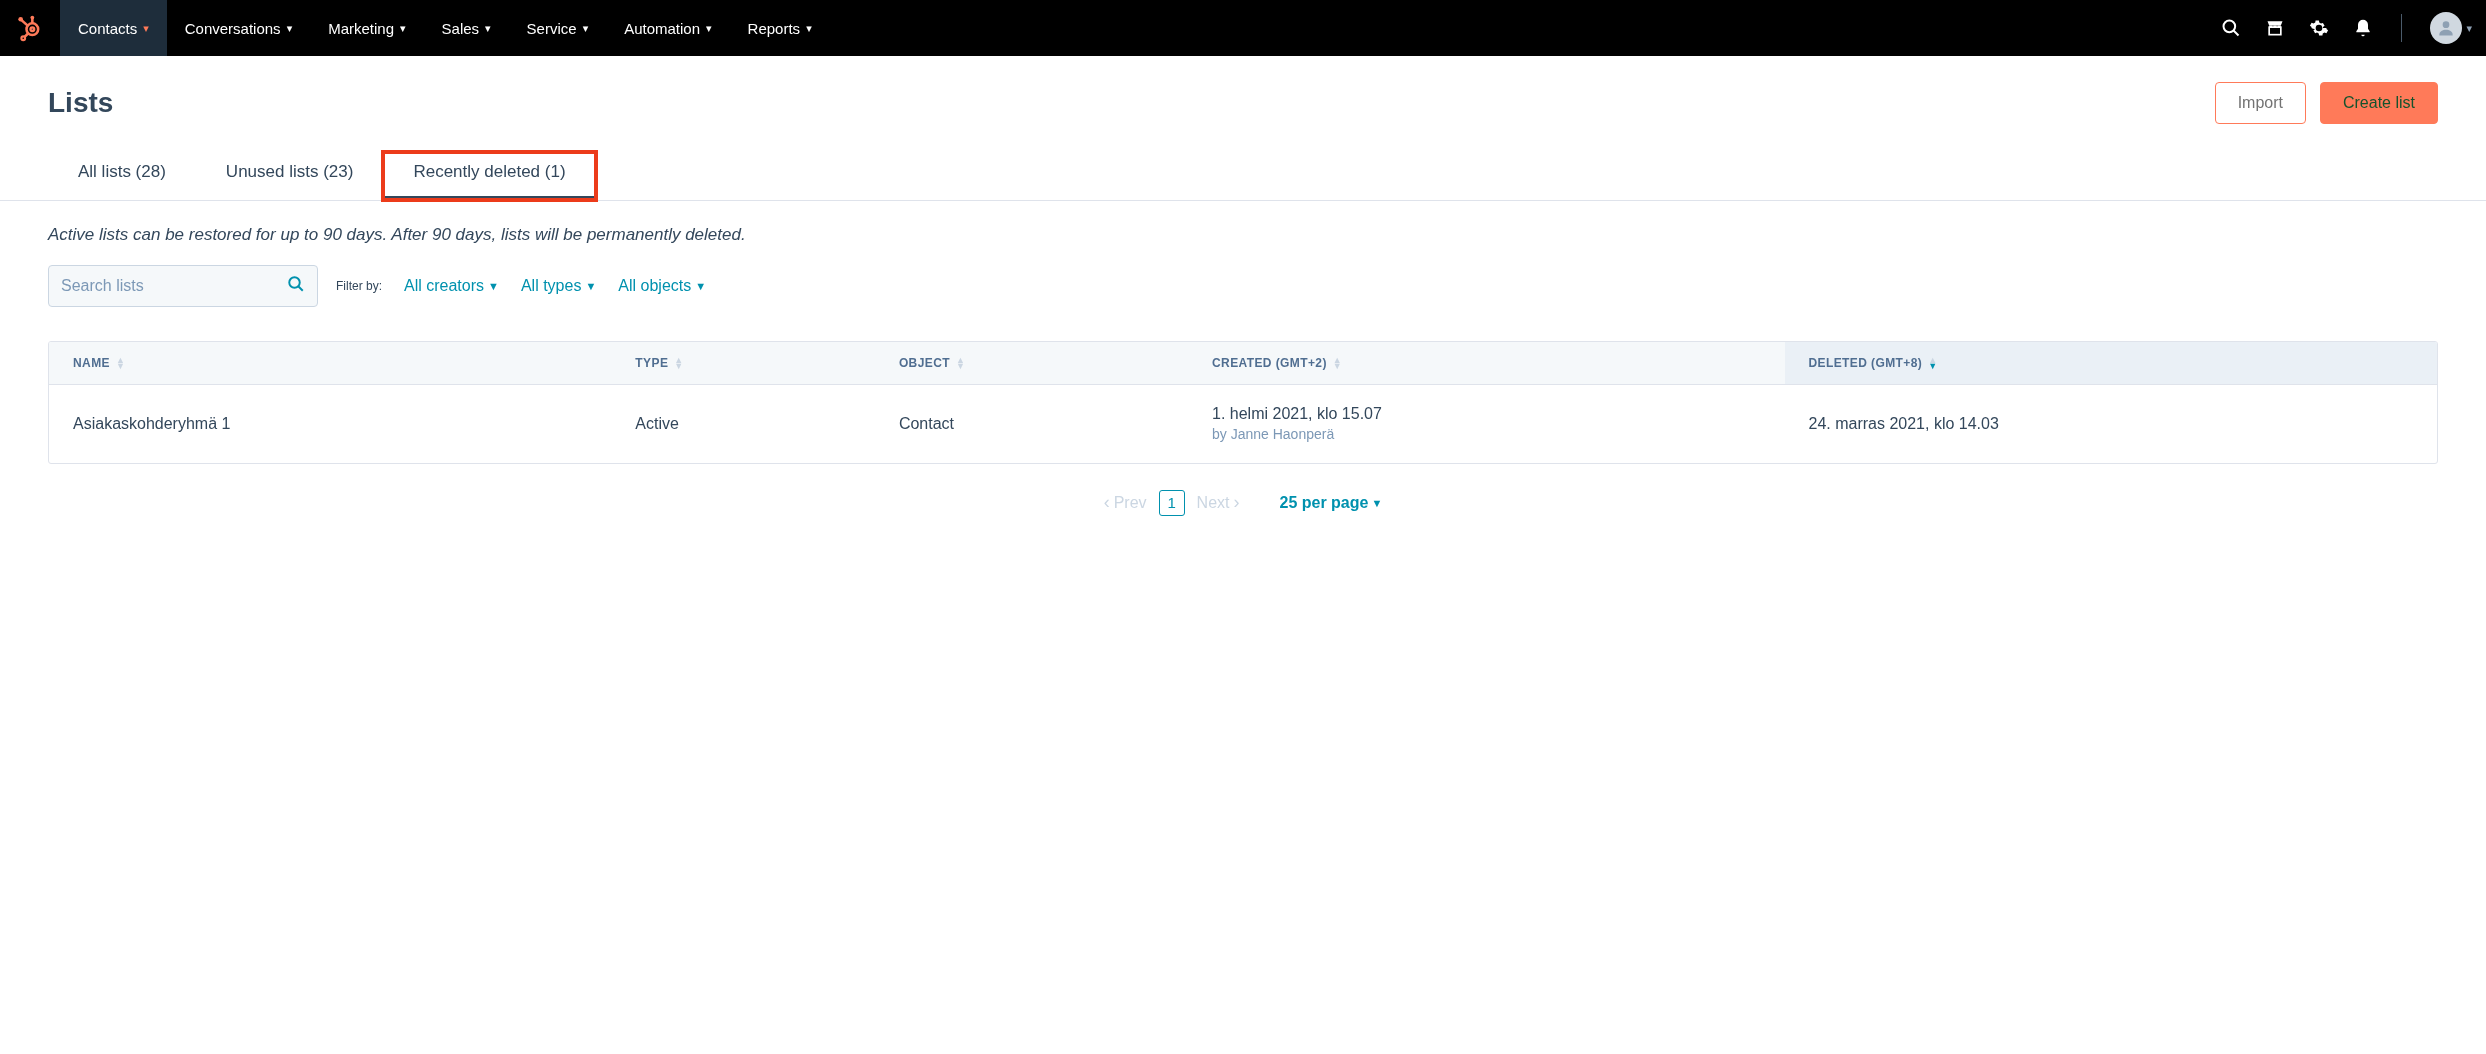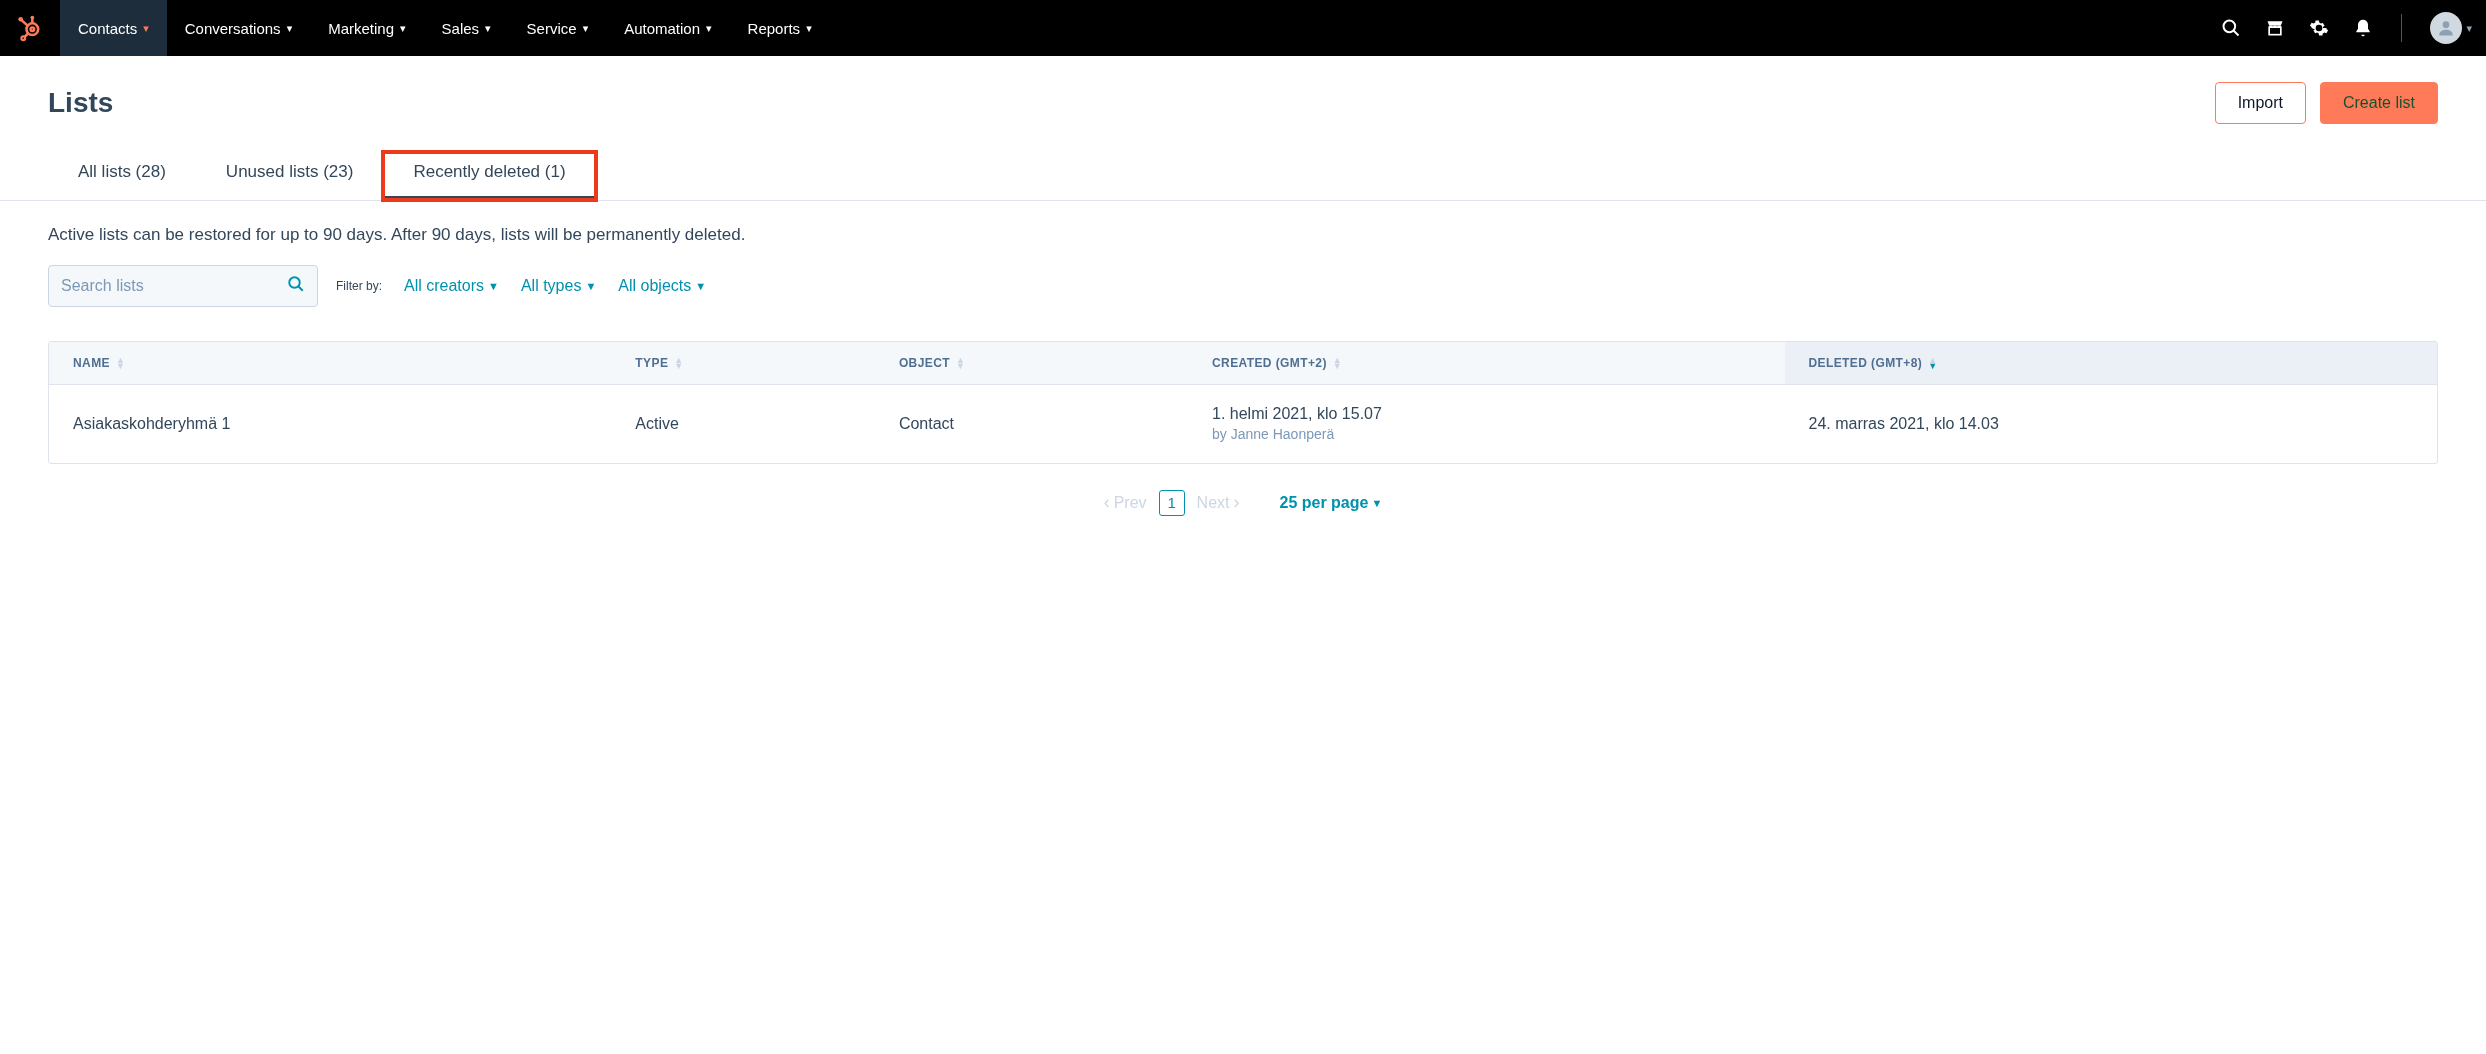--- a/index.html
+++ b/index.html
@@ -20,31 +20,31 @@
   .avatar { width:32px; height:32px; border-radius:50%; background:#d0d8e0; display:flex; align-items:center; justify-content:center; }
   .avatar svg { width:20px; height:20px; fill:#8ea0b3; }
   .account-caret { color:#8ea0b3; font-size:11px; margin-left:4px; }
 
   
   .page { padding: 0 0 40px 0; }
   .header-row { display:flex; align-items:center; justify-content:space-between; padding: 26px 48px 0 48px; }
   .page-title { font-size:28px; font-weight:600; color:#33475b; }
   .header-buttons { display:flex; gap:14px; }
   .btn { height:42px; padding:0 22px; font-size:16px; border-radius:4px; cursor:pointer; display:flex; align-items:center; justify-content:center; font-weight:400; }
-  .btn-secondary { background:#fff; color:#0f172a; border:1px solid #ff7a59; }
+  .btn-secondary { background:#fff; color:#737373; border:1px solid #ff7a59; }
   .btn-primary { background:#ff7a59; color:#14532d; border:1px solid #ff7a59; }
 
   
   .tabs-row { display:flex; align-items:flex-end; gap:0; padding: 28px 48px 0 48px; border-bottom:1px solid #dfe3eb; }
   .tab { padding: 10px 30px 14px 30px; font-size:17px; color:#33475b; cursor:pointer; border-bottom:4px solid transparent; }
   .tab.active { border-bottom:4px solid #33475b; font-weight:400; }
   .tab.highlighted { outline:4px solid #ec3b1a; outline-offset:-2px; }
 
   
-  .info-text { padding: 24px 48px 0 48px; font-size:17px; color:#33475b; }
+  .info-text { padding: 24px 48px 0 48px; font-size:17px; color:#33475b;font-style:italic; }
 
   
   .controls-row { display:flex; align-items:center; gap:18px; padding: 20px 48px 0 48px; }
   .search-box { position:relative; width:270px; height:42px; border:1px solid #cbd6e2; border-radius:4px; background:#f5f8fa; display:flex; align-items:center; padding:12px 12px; }
   .search-box input { border:none; background:transparent; outline:none; font-size:16px; color:#33475b; flex:1; }
   .search-box input::placeholder { color:#7c98b6; }
   .search-box .sicon { color:#0091ae; }
   .filter-label { font-size:12px; color:#33475b; }
   .filter-link { color:#0091ae; font-size:16px; cursor:pointer; display:flex; align-items:center; gap:4px; margin-left:4px; }
   .filter-link .drop-caret { color:#0091ae; font-size:11px; }

